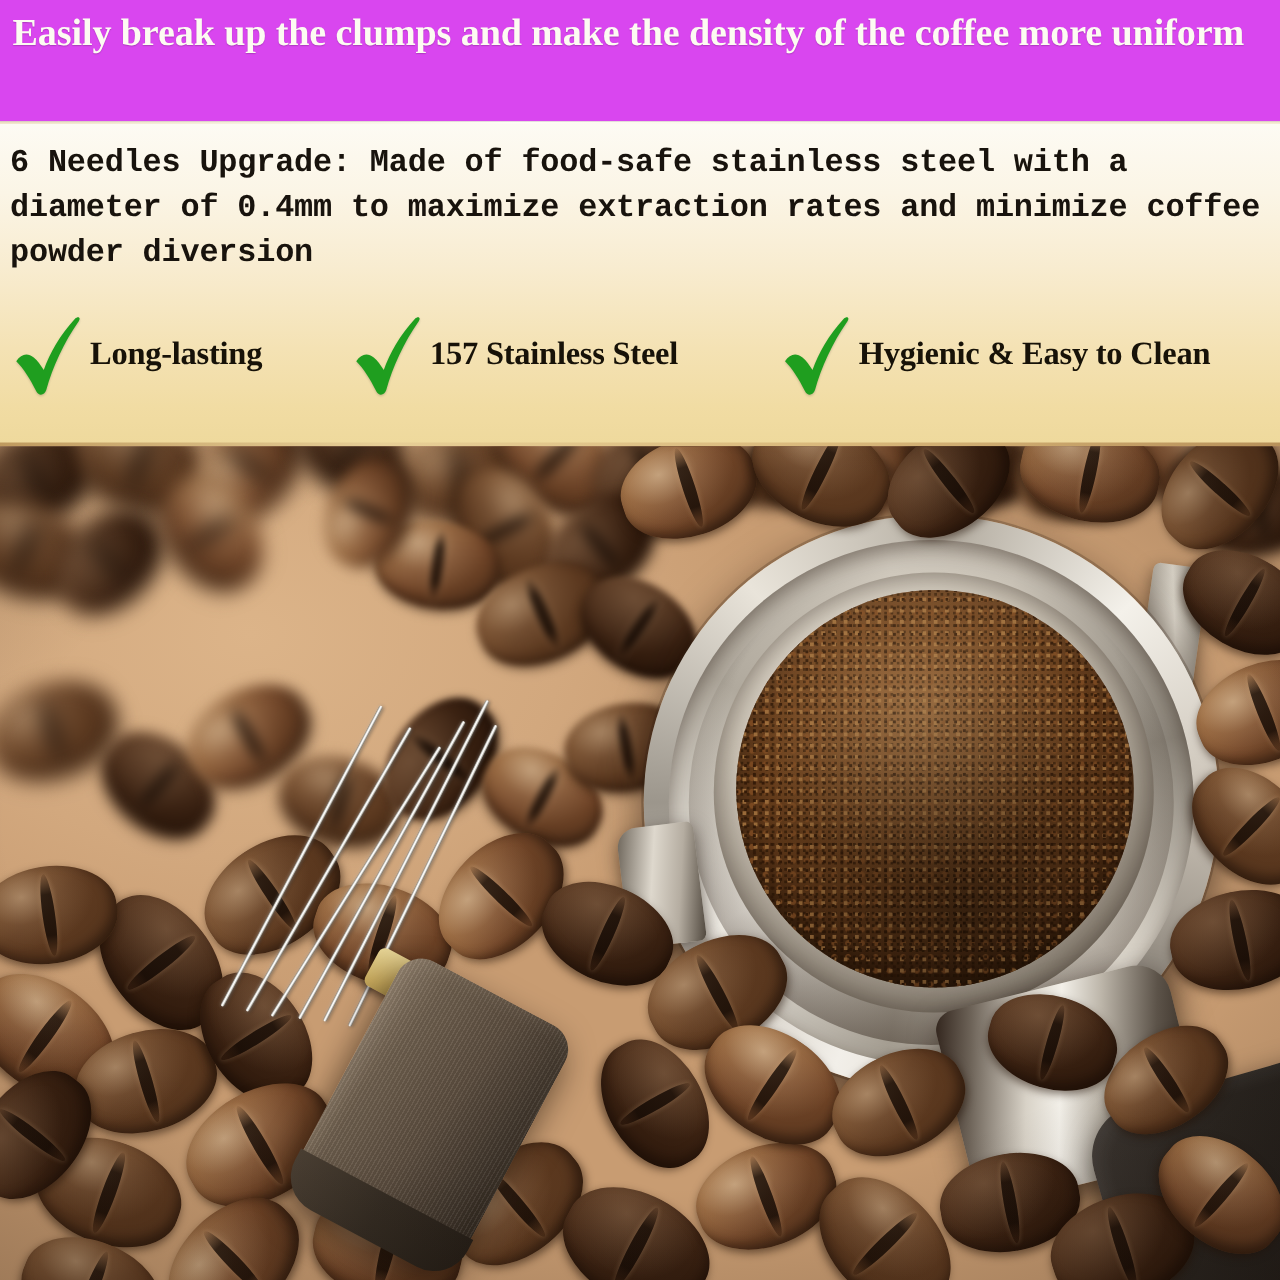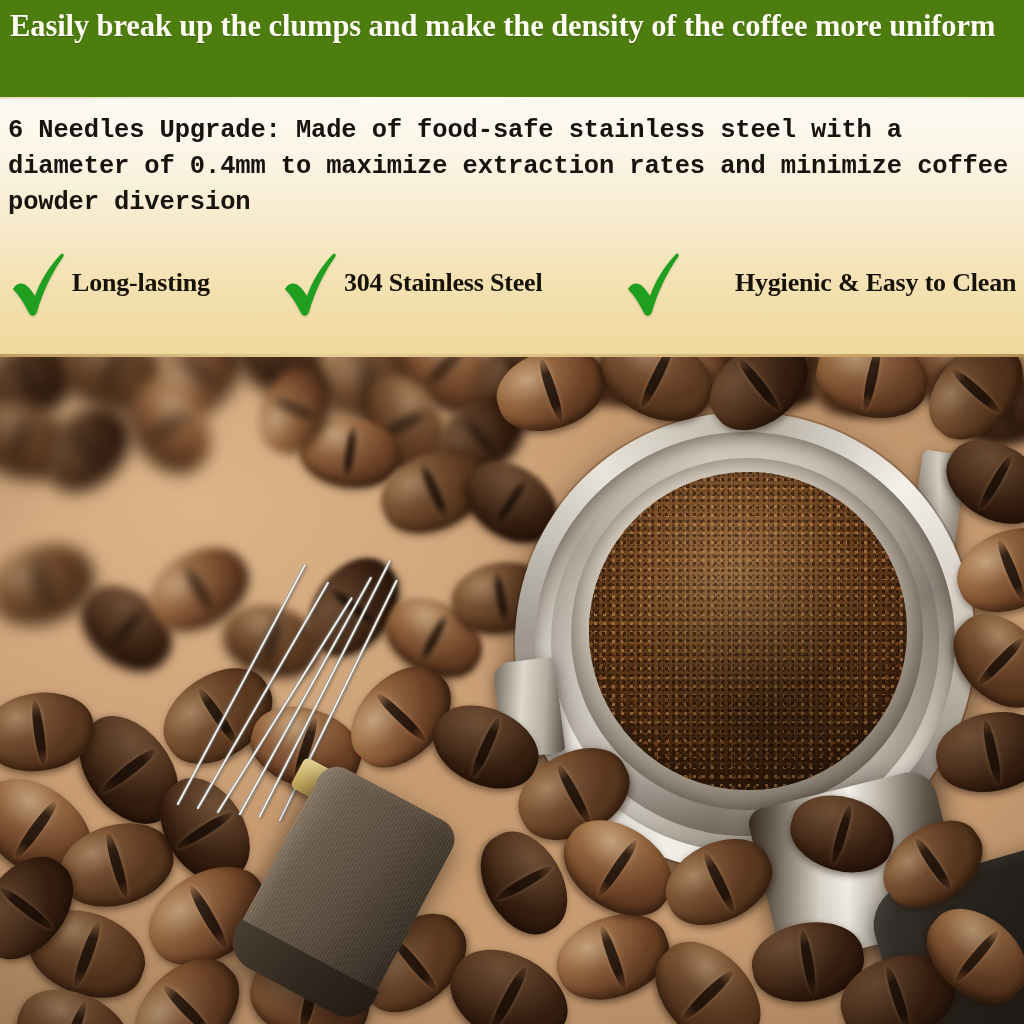--- a/index.html
+++ b/index.html
@@ -6,21 +6,21 @@
   html,body { width:1024px; height:1024px; overflow:hidden; background:#000; }
   body { font-family:"Liberation Serif", serif; }
 
   #page {
     position:relative; width:1024px; height:1024px; overflow:hidden;
   }
 
   
   .headline-band {
     position:absolute; left:0; top:0; width:1024px; height:97px;
-    background:#4d7c0f;
+    background:#d946ef;
     padding:5px 0 0 10px;
   }
   .headline-text {
     color:#fdfbf2;
     font-family:"Liberation Serif", serif;
     font-weight:bold;
     font-size:30.5px;
     line-height:43px;
     letter-spacing:-0.1px;
     white-space:pre-line;
@@ -58,21 +58,21 @@
   
   .feature-row {
     position:absolute; left:0; top:148px; width:1013px; height:80px;
   }
   .feature {
     position:absolute; top:0; height:80px;
     display:flex; align-items:center;
   }
   .feature-0 { left:10px; }
   .feature-1 { left:282px; }
-  .feature-2 { left:625px;gap:48px; }
+  .feature-2 { left:625px; }
 
   .check-icon {
     width:56px; height:68px; flex:0 0 56px;
     display:block; margin-right:6px;
     filter:drop-shadow(0 1px 1px rgba(0,0,0,.18));
   }
   .feature-label {
     color:#171208;
     font-family:"Liberation Serif", serif;
     font-weight:bold;
@@ -283,21 +283,21 @@
         <svg class="check-icon" viewBox="0 0 56 68">
           <path d="M3 38 C7 32 12 31 17 35 C20 37.5 22.5 41 25 45 C30 31 38 17 50 4 C52.5 1.5 55 3 53 6 C41 23 32 43 27 61 C25.5 65.5 21 66 19 62 C14 52 9 44 3 38 Z" fill="#1f9e1f"></path>
         </svg>
         <span class="feature-label">Long-lasting</span>
       </div>
 
       <div class="feature feature-1">
         <svg class="check-icon" viewBox="0 0 56 68">
           <path d="M3 38 C7 32 12 31 17 35 C20 37.5 22.5 41 25 45 C30 31 38 17 50 4 C52.5 1.5 55 3 53 6 C41 23 32 43 27 61 C25.5 65.5 21 66 19 62 C14 52 9 44 3 38 Z" fill="#1f9e1f"></path>
         </svg>
-        <span class="feature-label">304 Stainless Steel</span>
+        <span class="feature-label">157 Stainless Steel</span>
       </div>
 
       <div class="feature feature-2">
         <svg class="check-icon" viewBox="0 0 56 68">
           <path d="M3 38 C7 32 12 31 17 35 C20 37.5 22.5 41 25 45 C30 31 38 17 50 4 C52.5 1.5 55 3 53 6 C41 23 32 43 27 61 C25.5 65.5 21 66 19 62 C14 52 9 44 3 38 Z" fill="#1f9e1f"></path>
         </svg>
         <span class="feature-label">Hygienic &amp; Easy to Clean</span>
       </div>
 
     </div>

